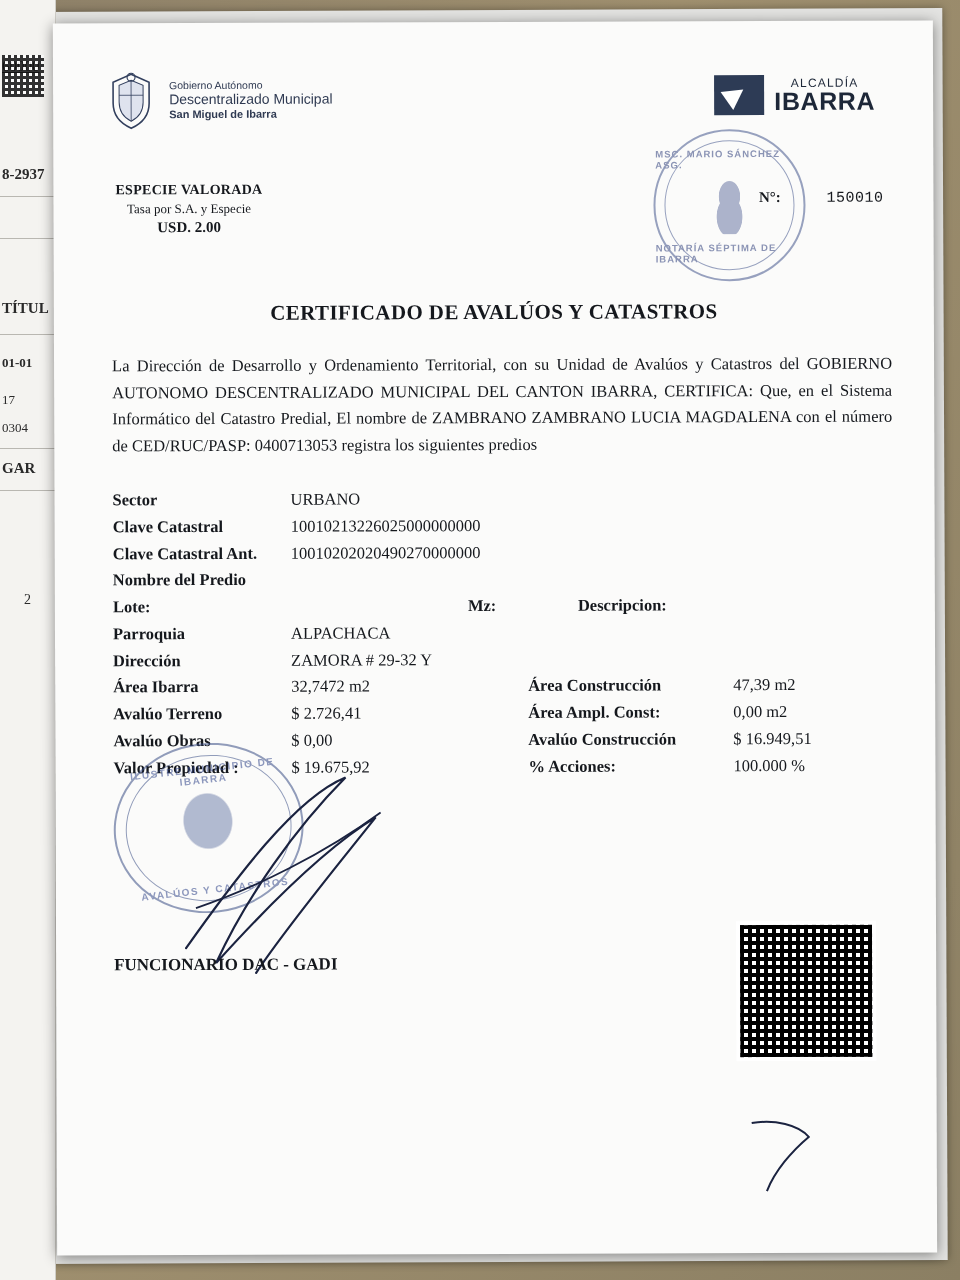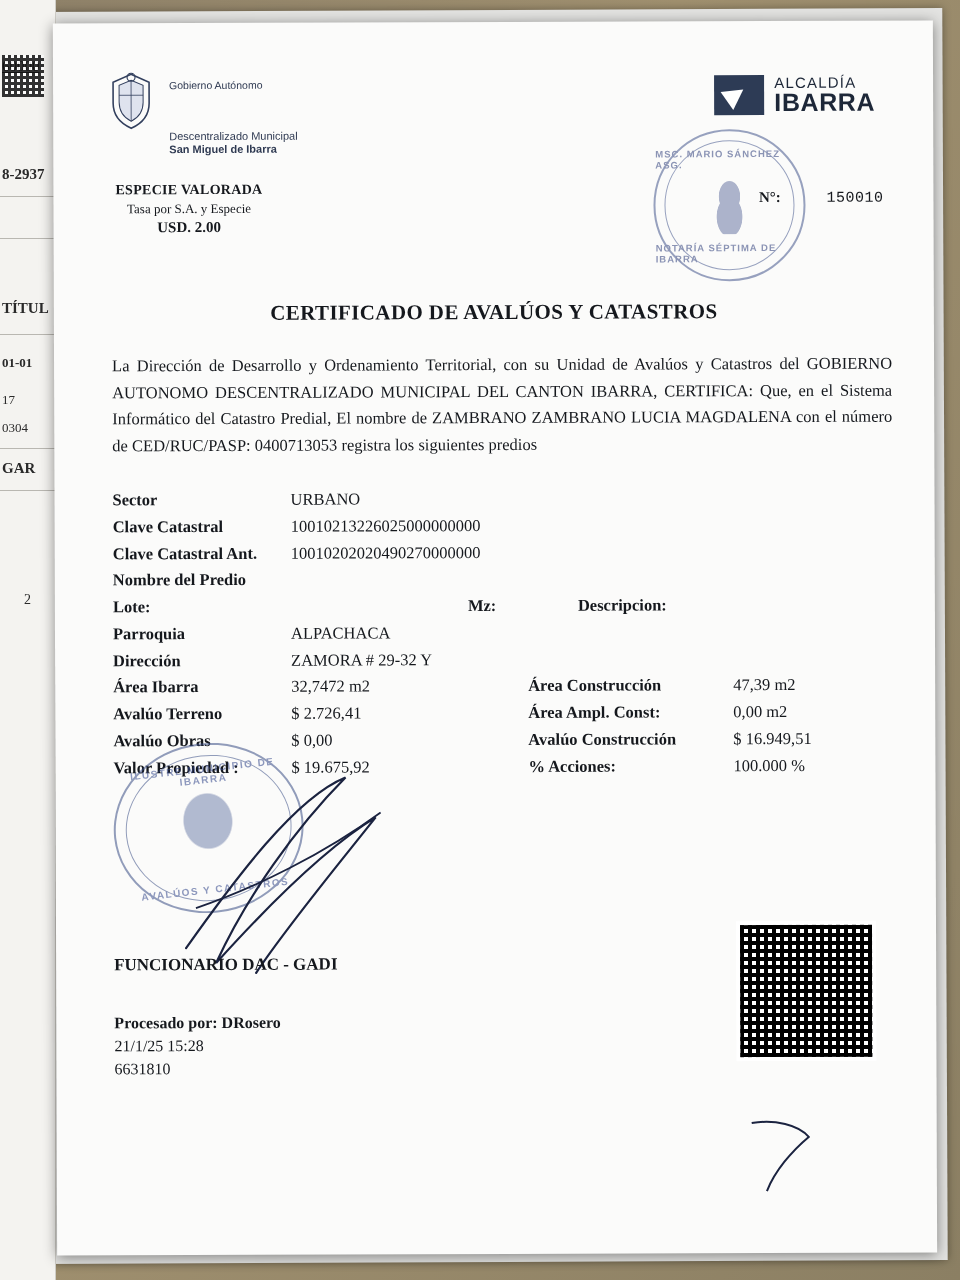--- a/index.html
+++ b/index.html
@@ -85,35 +85,35 @@
   .coat {
     position: absolute; left: 22px; top: 0; width: 52px; height: 60px;
   }
   .gad-text {
     position: absolute; left: 86px; top: 8px;
     line-height: 1.18;
     color: #2f3a52;
     font-family: "Liberation Sans", sans-serif;
   }
   .gad-text .l1 { font-size: 10.5px; }
-  .gad-text .l2 { font-size: 11px; margin-top: 39px; }
+  .gad-text .l2 { font-size: 14px; }
   .gad-text .l3 { font-size: 11px; font-weight: bold; }
 
   .alcaldia { position: absolute; right: 28px; top: 6px; display: flex; align-items: center; gap: 10px; }
   .alc-mark { width: 50px; height: 40px; background: #2d3b55; position: relative; }
   .alc-mark:after {
     content: ""; position: absolute; left: 11px; top: 9px;
     width: 0; height: 0;
     border-left: 20px solid #fff;
     border-top: 11px solid transparent;
     border-bottom: 11px solid transparent;
     transform: rotate(-35deg);
   }
   .alc-words { font-family: "Liberation Sans", sans-serif; line-height: 1; color: #1d2738; }
-  .alc-words .w1 { font-size: 15px; letter-spacing: 1.2px; }
+  .alc-words .w1 { font-size: 12px; letter-spacing: 1.2px; text-align: center; }
   .alc-words .w2 { font-size: 25px; font-weight: bold; letter-spacing: .6px; }
 
   
   .especie {
     position: absolute; left: 62px; top: 158px; text-align: center; line-height: 1.35;
   }
   .especie .e1 { font-size: 14px; font-weight: bold; letter-spacing: .3px; }
   .especie .e2 { font-size: 13px; }
   .especie .e3 { font-size: 15px; font-weight: bold; }
 
@@ -402,25 +402,20 @@
       <svg class="signature-ink" viewBox="0 0 260 230">
         <path d="M10 190 C60 120 120 40 170 20 C120 70 70 140 40 205 C90 150 150 90 200 60
                  C160 110 110 170 80 215" fill="none" stroke="#1b2340" stroke-width="2.2" stroke-linecap="round"></path>
         <path d="M20 150 C80 130 150 95 205 55" fill="none" stroke="#1b2340" stroke-width="1.8"></path>
       </svg>
 
       <div class="signer">
         <div>FUNCIONARIO DAC - GADI</div>
       </div>
 
-      <div class="proc">
-        <div class="p1">Procesado por: DRosero</div>
-        <div>21/1/25 15:28</div>
-        <div>6631810</div>
-      </div>
 
       <div class="dmx">
         <div class="mx"></div>
       </div>
 
       <svg class="pen-mark" viewBox="0 0 70 80">
         <path d="M5 8 C28 4 52 10 62 22 C45 36 28 56 20 76" fill="none" stroke="#1b2340" stroke-width="2"></path>
       </svg>
 
     </div>

